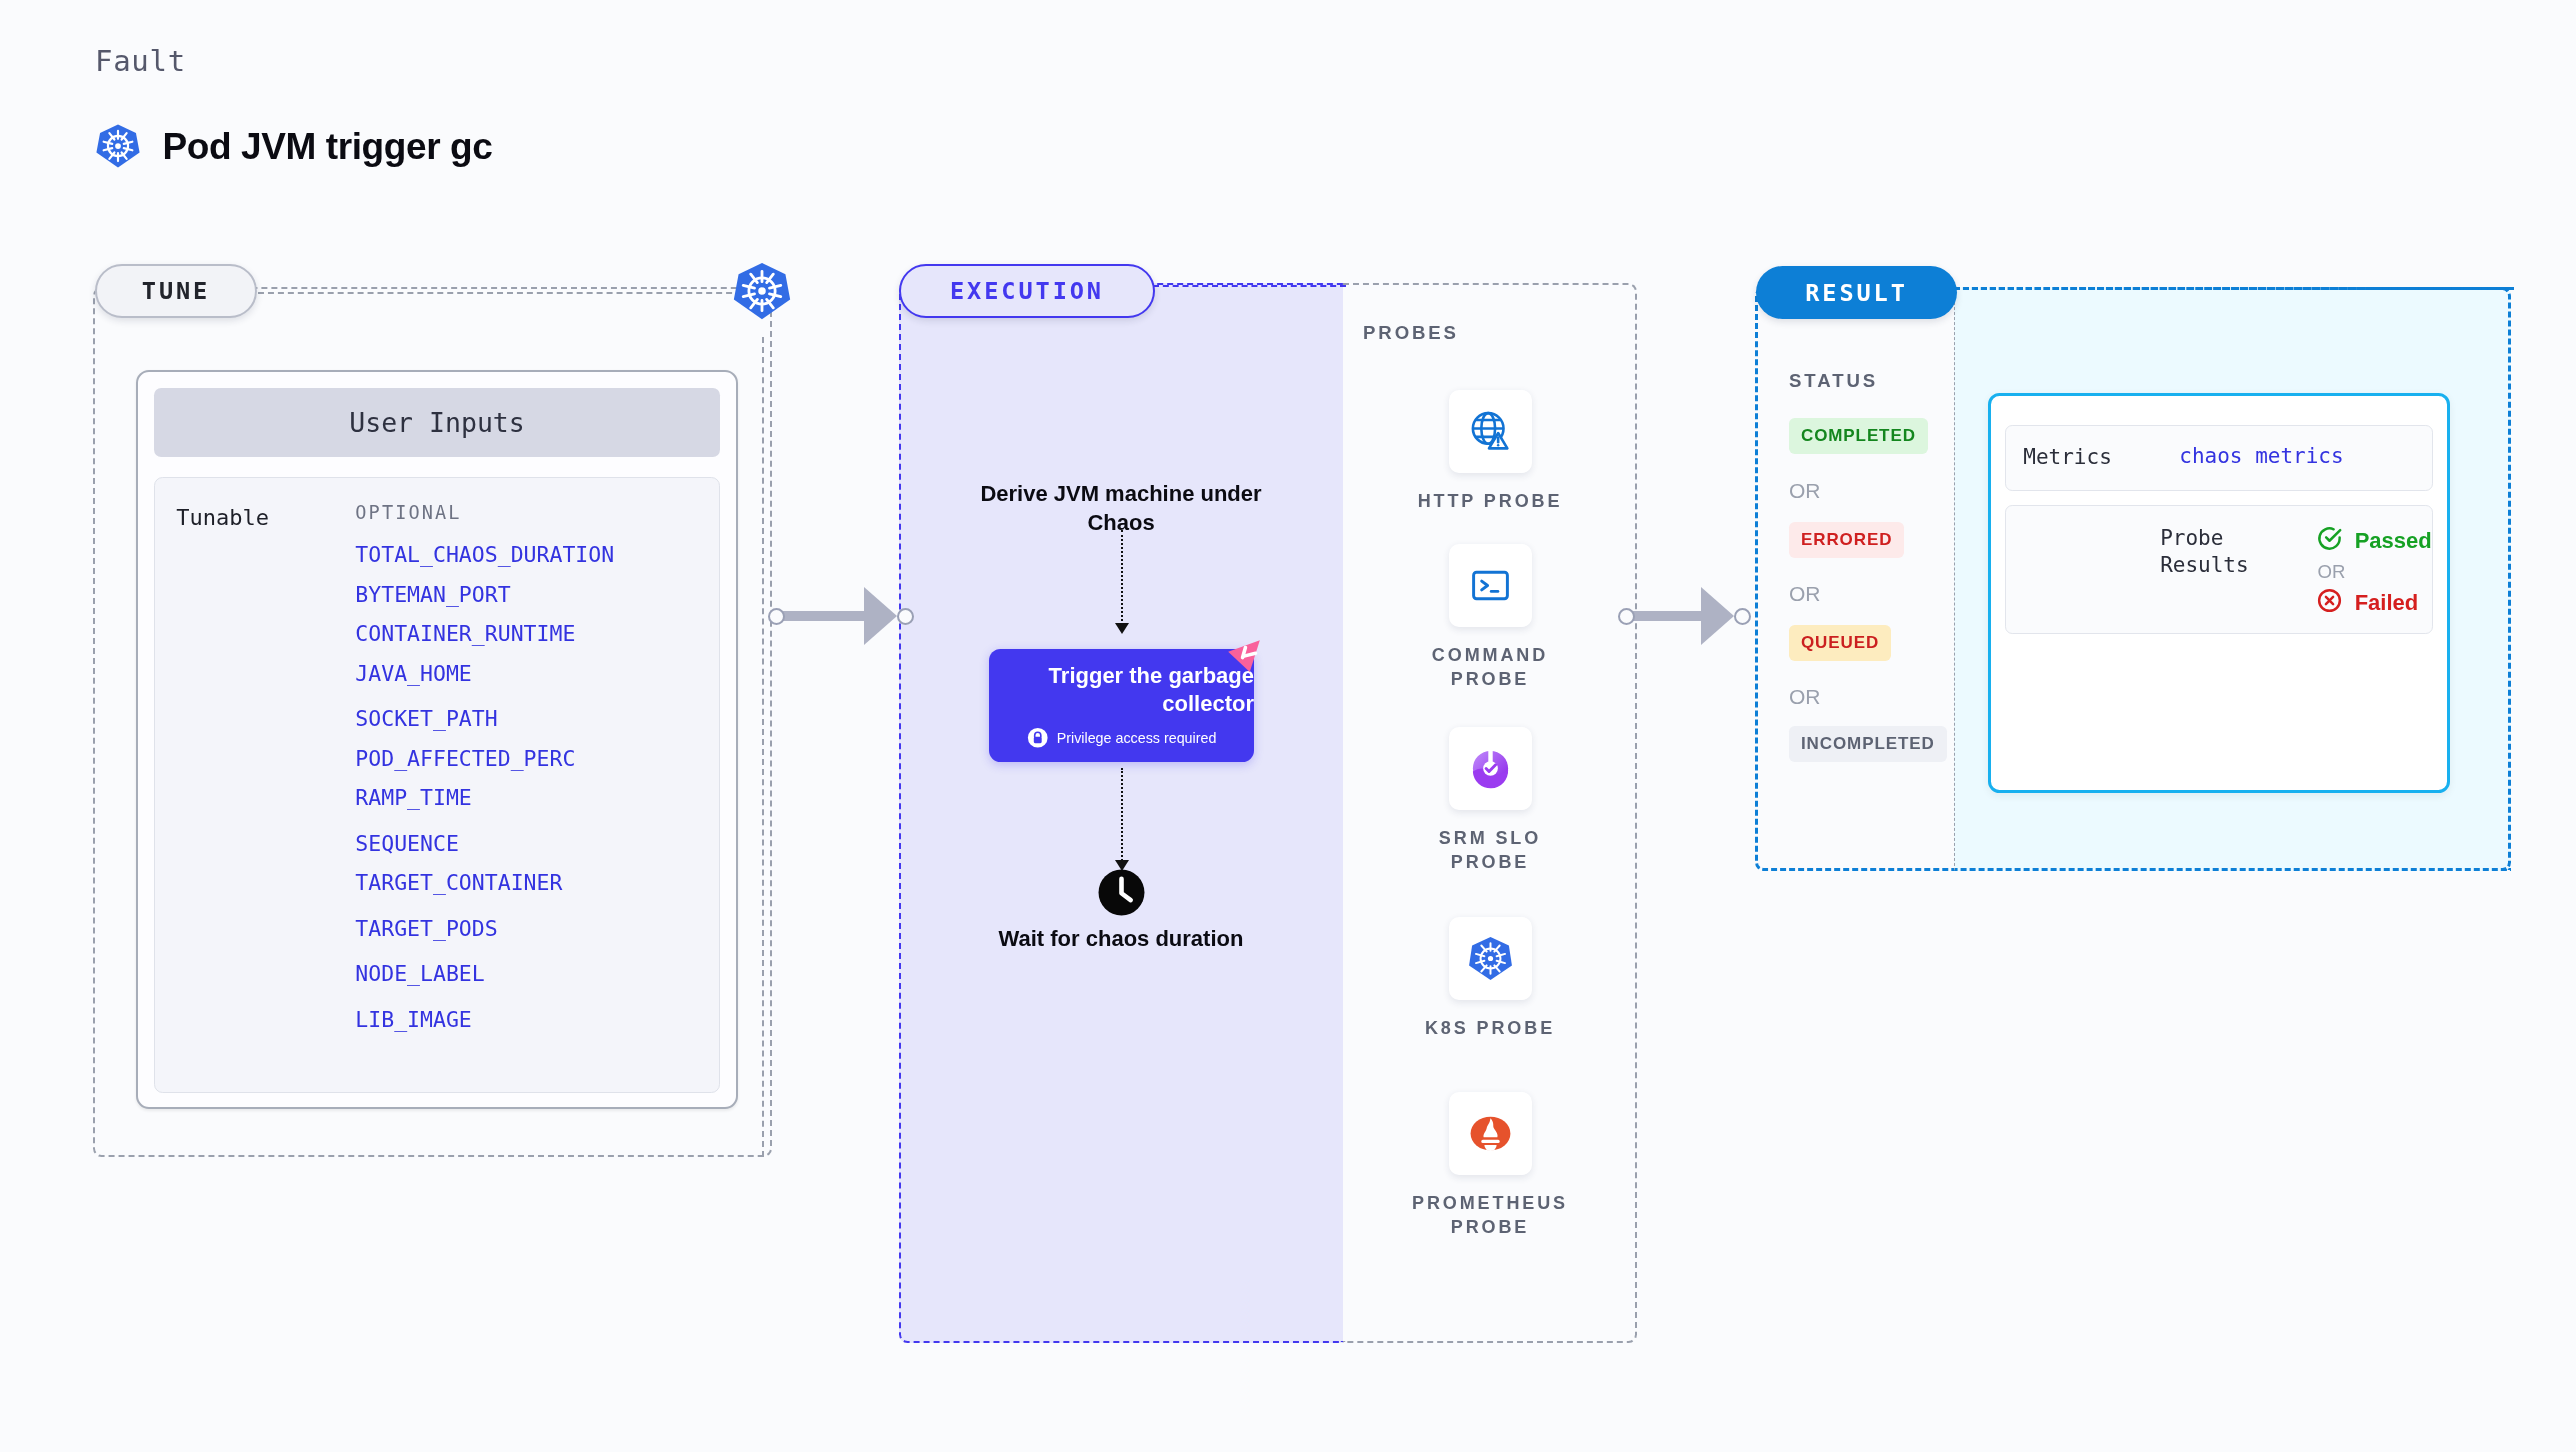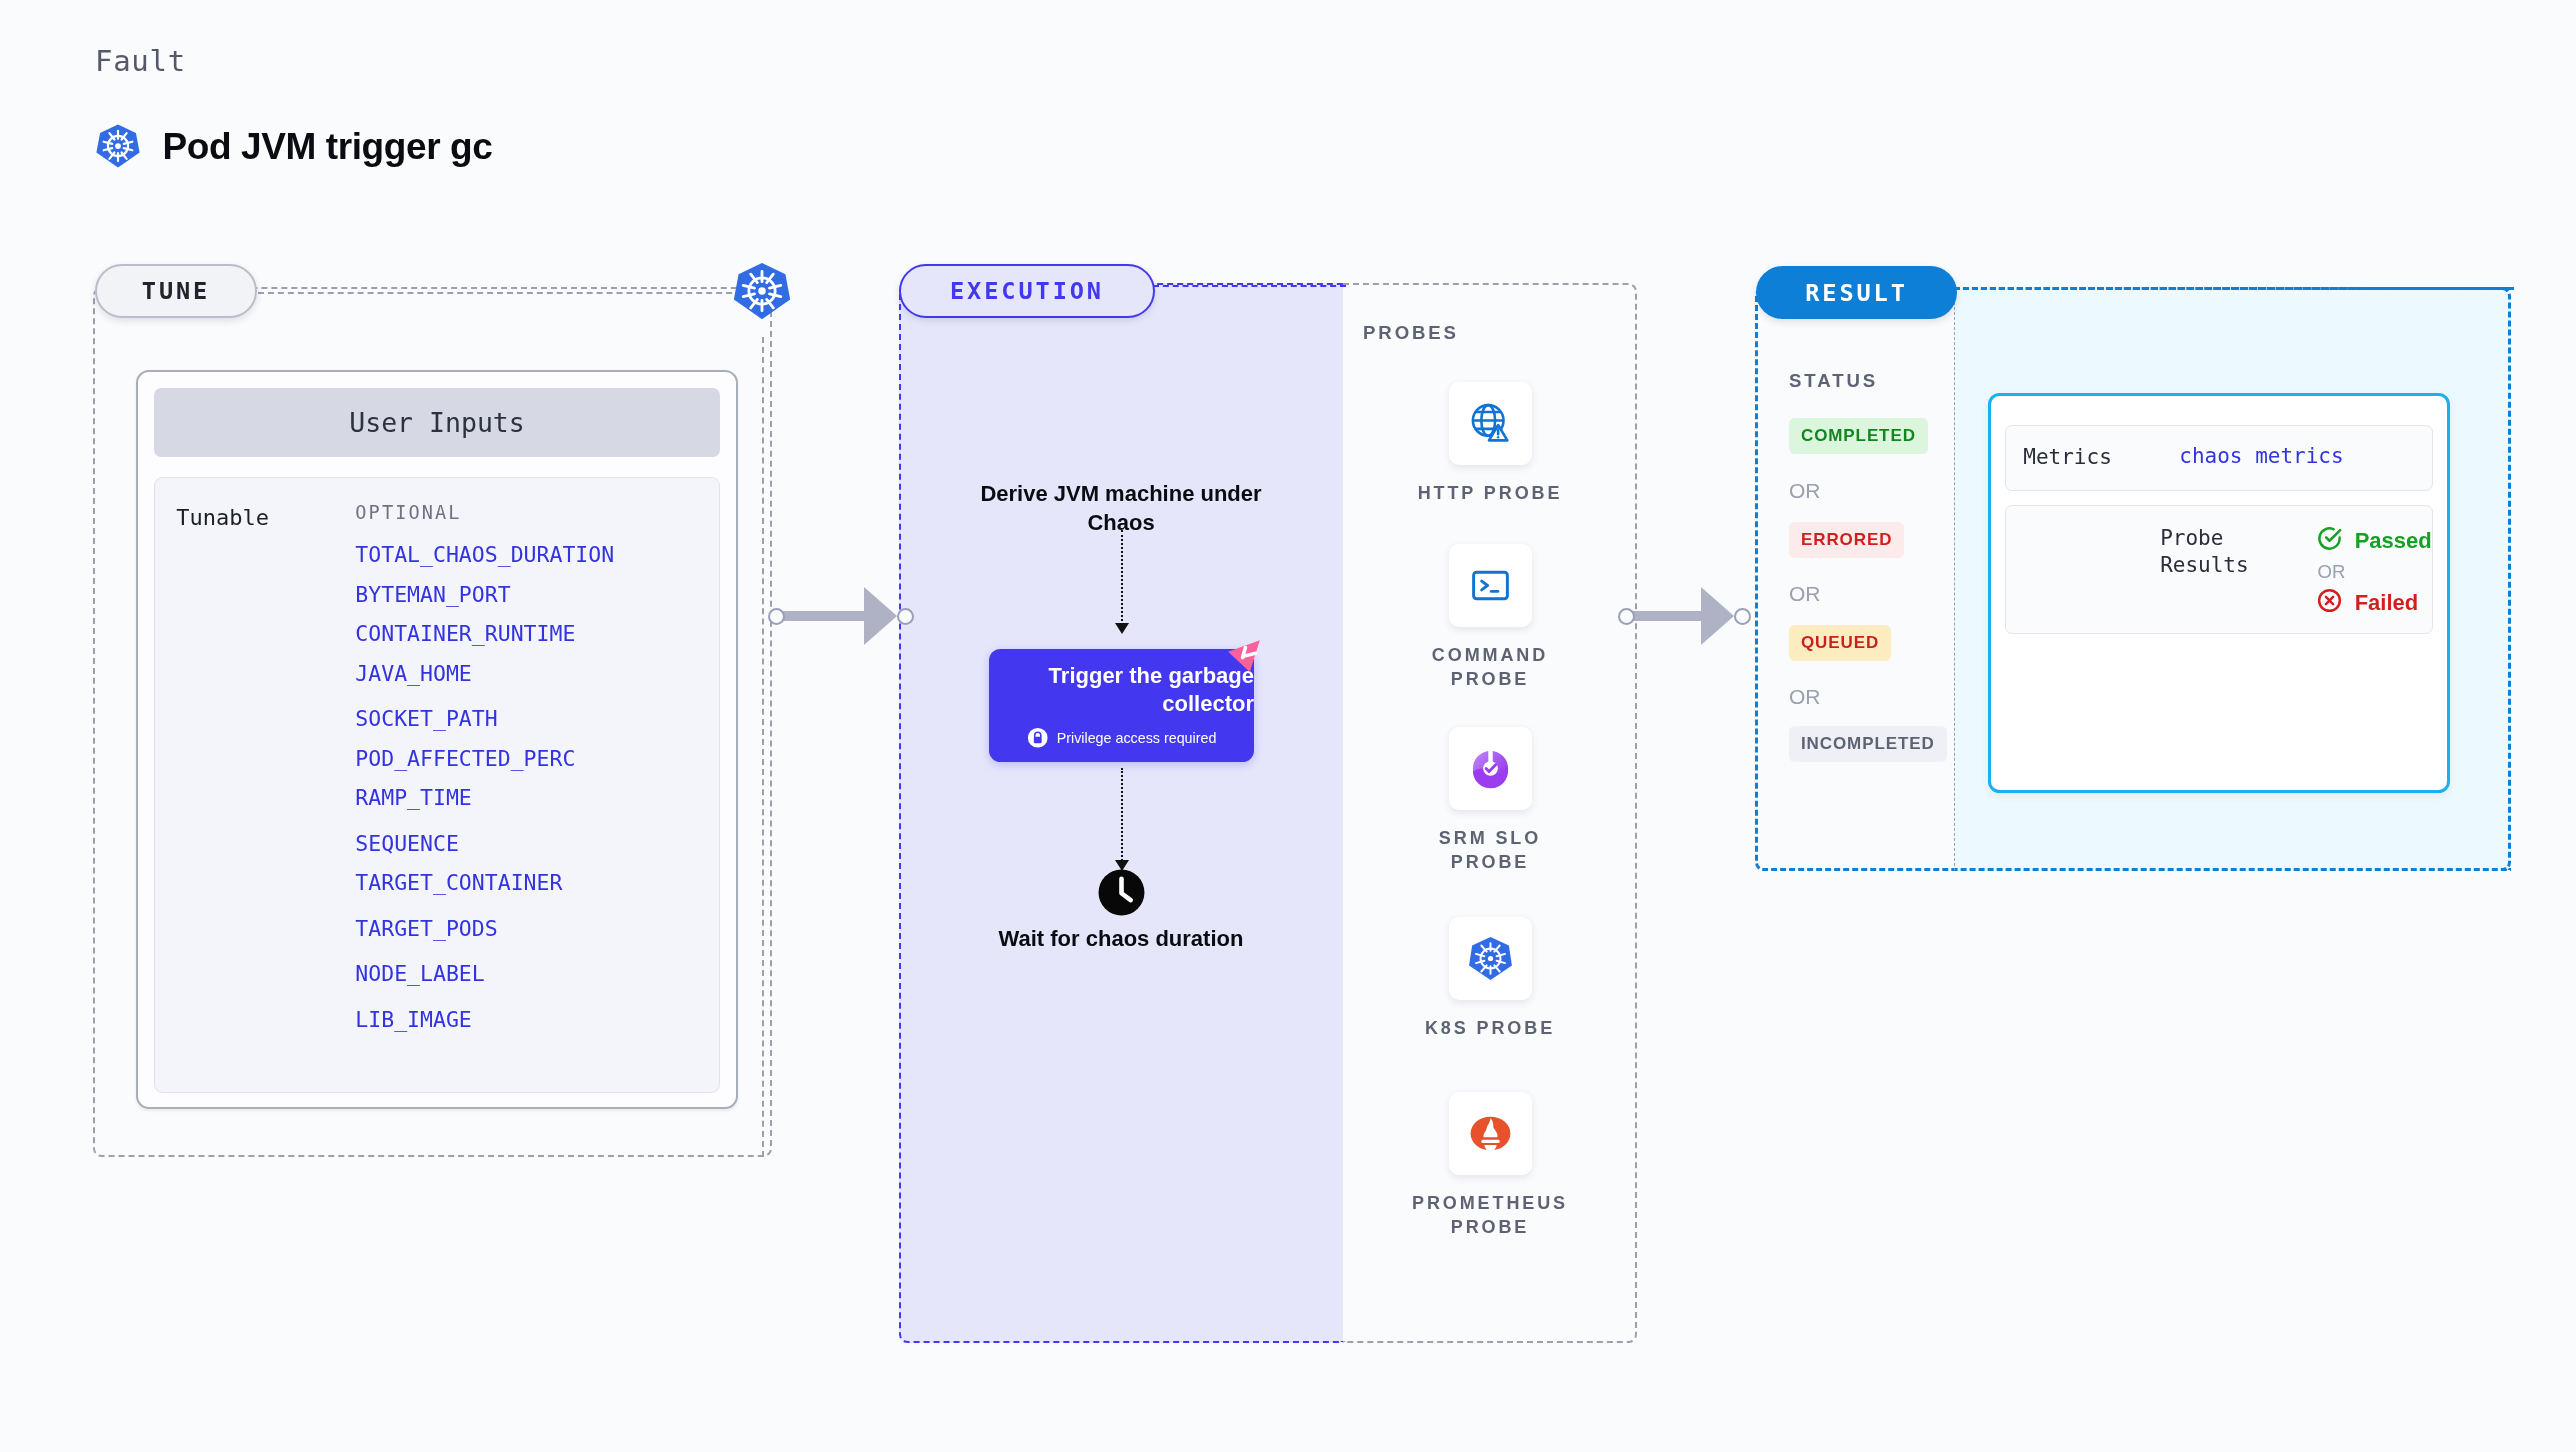--- a/index.html
+++ b/index.html
@@ -168,21 +168,21 @@
   .probe{ position:absolute; width:186px; display:flex; flex-direction:column; align-items:center; }
   .probe .tile{
     width:83px;height:83px;background:#fff;border-radius:10px;
     display:flex;align-items:center;justify-content:center;
     box-shadow:0 2.1px 7.2px rgba(40,50,90,.10);
   }
   .probe .cap{
     margin-top:15.8px; text-align:center; font-size:18px; letter-spacing:2.9px;
     color:#5d6373; font-weight:bold; line-height:1.35;
   }
-  .probe.p1{ left:1397px; top:382px; }
+  .probe.p1{ left:1397px; top:390px; }
   .probe.p2{ left:1397px; top:544px; }
   .probe.p3{ left:1397px; top:727px; }
   .probe.p4{ left:1397px; top:917px; }
   .probe.p5{ left:1397px; top:1092px; }
 
   
   .status-title{
     position:absolute; left:1789px; top:370px;
     font-size:18.6px; letter-spacing:2.9px; color:#5d6373; font-weight:bold;
   }

